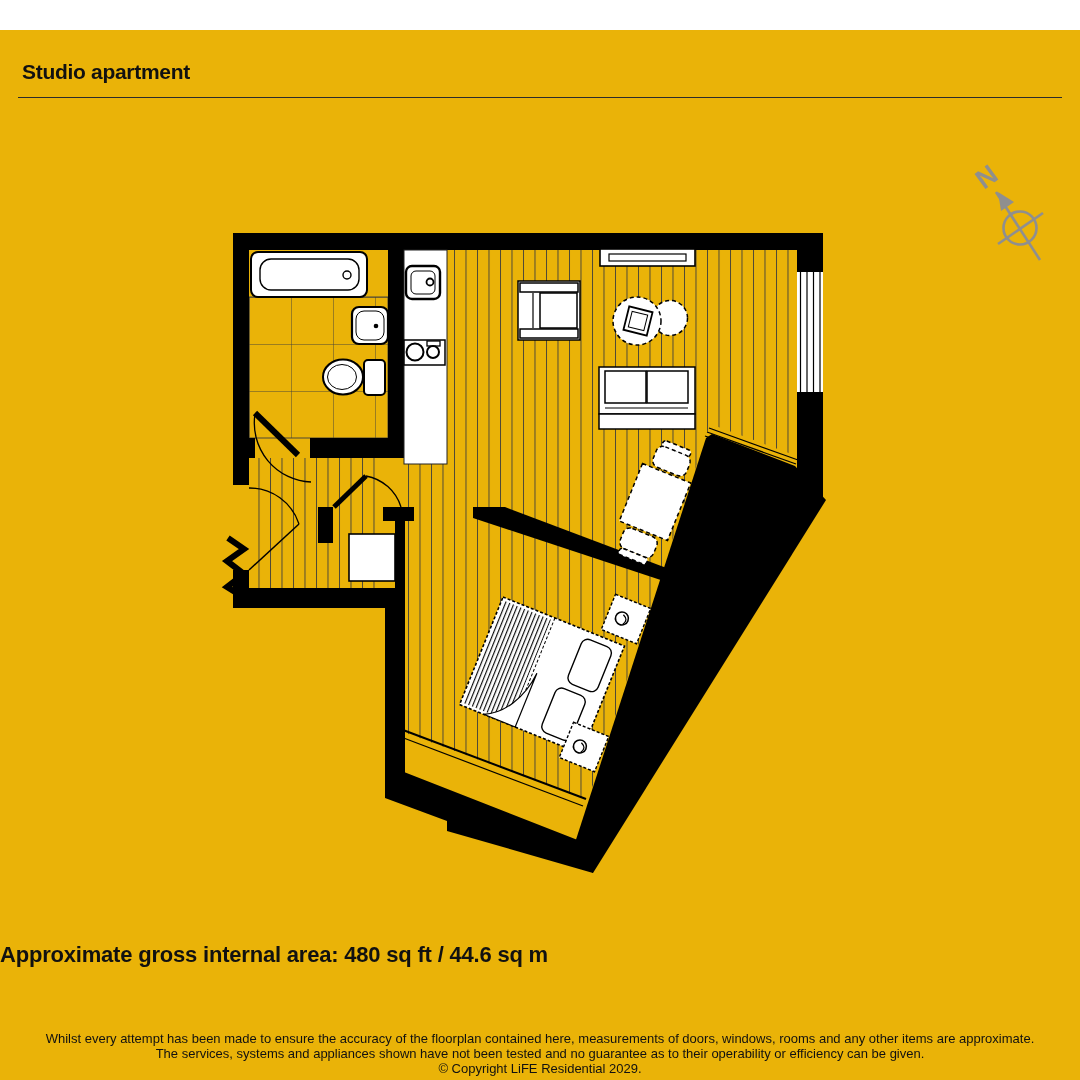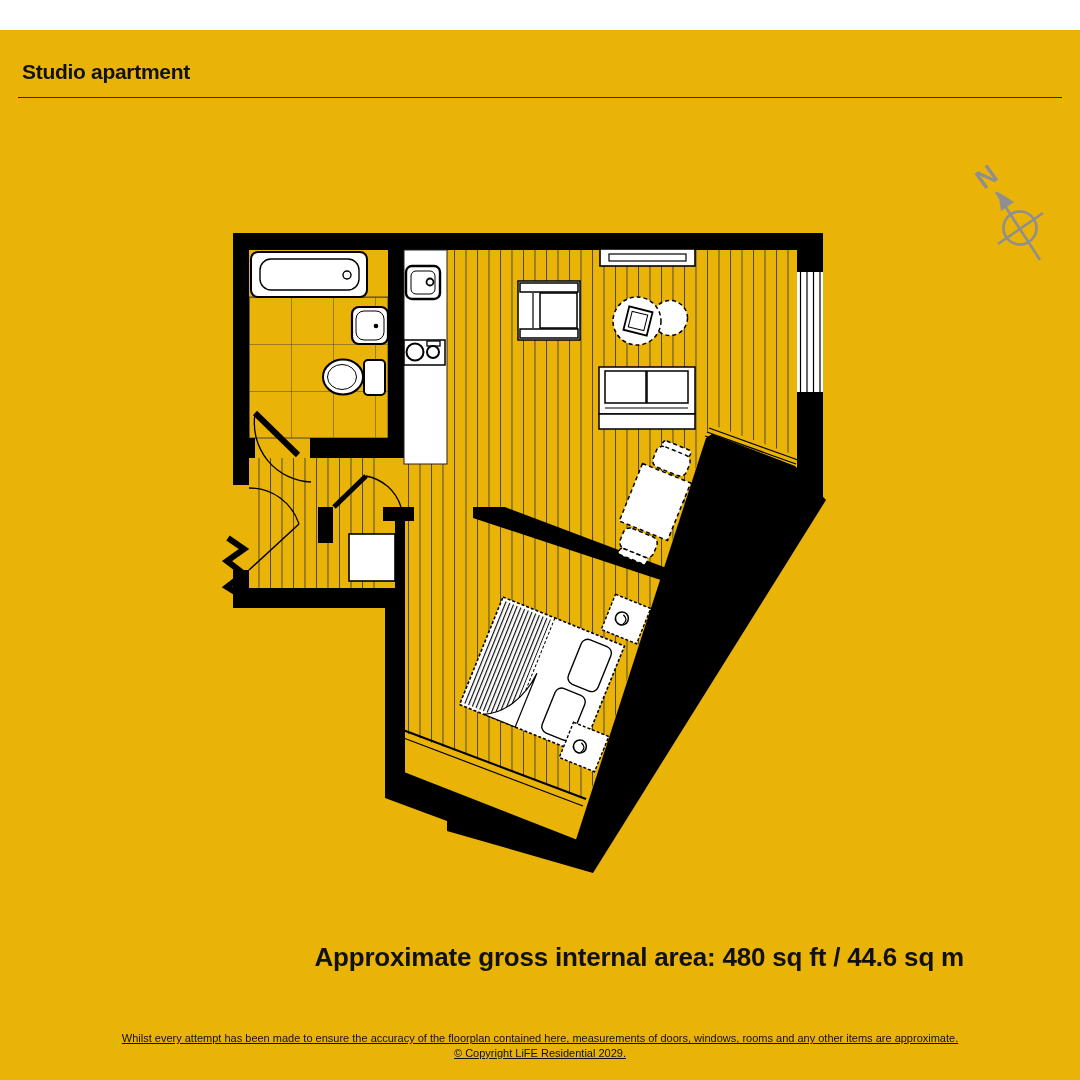--- a/index.html
+++ b/index.html
@@ -3,24 +3,24 @@
 <meta charset="utf-8">
 <style>
   html,body{margin:0;padding:0;background:#ffffff;}
   .canvas{position:relative;width:1080px;height:1080px;background:#eab308;overflow:hidden;
           font-family:"Liberation Sans", sans-serif;color:#111;margin-top:30px;}
   .plan-svg{position:absolute;left:0;top:0;width:1080px;height:1080px;}
   .page-title{position:absolute;left:22px;top:30px;font-size:21px;font-weight:bold;
               letter-spacing:-0.3px;color:#111;margin:0;}
   .title-rule{position:absolute;left:18px;top:67px;width:1044px;height:0;
               border-top:1.6px solid #2b2b2b;}
-  .area-text{position:absolute;left:0;top:912px;width:964px;text-align:right;
-             font-size:26px;font-weight:bold;letter-spacing:-0.2px;color:#111;}
+  .area-text{position:absolute;left:0;top:912px;width:964px;text-align:left;
+             font-size:22px;font-weight:bold;letter-spacing:-0.2px;color:#111;}
   .disclaimer{position:absolute;left:0;top:1001px;width:1080px;text-align:center;
-              font-size:11px;line-height:15.2px;color:#111;text-decoration:underline;}
+              font-size:13px;line-height:15.2px;color:#111;}
   .disclaimer span{display:block;}
 </style>
 </head>
 <body>
 
 <div class="canvas">
 
   <h1 class="page-title">Studio apartment</h1>
   <div class="title-rule"></div>
 
@@ -200,16 +200,17 @@
       <line x1="998" y1="214" x2="1043" y2="183" stroke="#8f8f8f" stroke-width="2.6"></line>
       <polygon points="998,162 1014,172 1001,181" fill="#8f8f8f"></polygon>
       <text transform="translate(984 160) rotate(-36)" font-family="Liberation Sans, sans-serif" font-size="27" font-weight="bold" fill="#8f8f8f">N</text>
     </g>
   </svg>
 
   <div class="area-text">Approximate gross internal area: 480 sq ft / 44.6 sq m</div>
 
   <div class="disclaimer">
     <span>Whilst every attempt has been made to ensure the accuracy of the floorplan contained here, measurements of doors, windows, rooms and any other items are approximate.</span>
+    <span>The services, systems and appliances shown have not been tested and no guarantee as to their operability or efficiency can be given.</span>
     <span>© Copyright LiFE Residential 2029.</span>
   </div>
 
 </div>
 
 </body></html>

